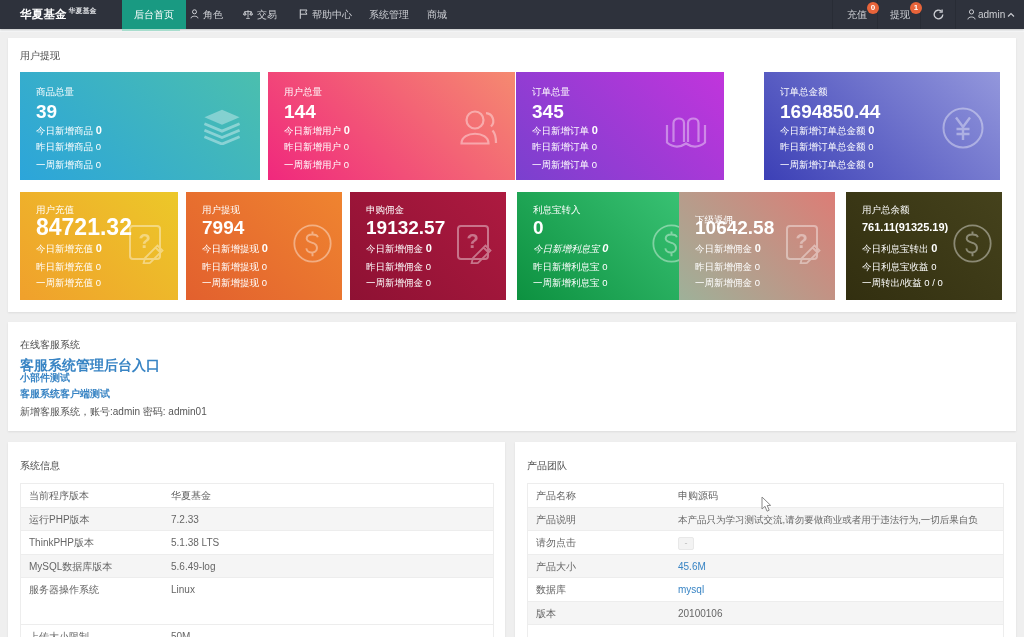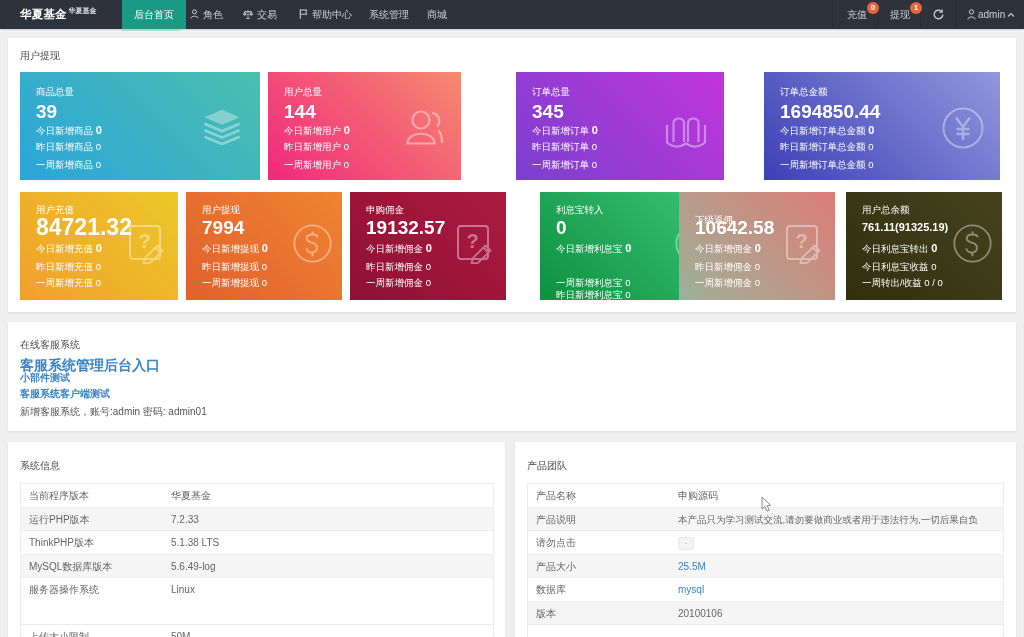--- a/index.html
+++ b/index.html
@@ -93,21 +93,21 @@
       <div class="l" style="top:85.8px;">一周新增商品 0</div>
       <svg width="44" height="37" viewBox="0 0 46 40" style="right:16px;top:36px;opacity:.38">
         <g fill="none" stroke="#fff" stroke-width="2">
           <path d="M23 2 L42 10 L23 18 L4 10 Z" fill="#fff" stroke="none" opacity=".9"></path>
           <path d="M4 17 L23 25 L42 17" stroke-width="3"></path>
           <path d="M4 24 L23 32 L42 24" stroke-width="3"></path>
           <path d="M4 31 L23 39 L42 31" stroke-width="3"></path>
         </g>
       </svg>
     </div>
-    <div class="card" style="left:268px; top:72px; width:193px; background:linear-gradient(45deg,#f0287d,#f58a70);">
+    <div class="card" style="left:268px; top:72px; width:247px; background:linear-gradient(45deg,#f0287d,#f58a70);">
     <div class="t" style="top:13px;">用户总量</div>
       <div class="n" style="font-size:19px; top:28px;">144</div>
       <div class="l" style="top:51px;">今日新增用户 <b>0</b></div>
       <div class="l" style="top:68.4px;">昨日新增用户 0</div>
       <div class="l" style="top:85.8px;">一周新增用户 0</div>
       <svg width="41" height="40" viewBox="0 0 41 40" style="right:16px;top:37px;opacity:.4">
         <g fill="none" stroke="#fff" stroke-width="2.2">
           <circle cx="17" cy="11" r="8.5"></circle>
           <path d="M3.5 34.5 C3.5 21.5 30.5 21.5 30.5 34.5 L3.5 34.5 Z"></path>
           <path d="M28 4.2 A7.8 7.8 0 0 1 33 17.5 M34.5 21.5 C37.5 24.5 38 28 38 34"></path>
@@ -175,25 +175,25 @@
       <div class="l" style="top:67.6px;">昨日新增佣金 0</div>
       <div class="l" style="top:83.7px;">一周新增佣金 0</div>
       <svg width="40" height="42" viewBox="0 0 40 42" style="right:11px;top:30px;opacity:.4">
         <g fill="none" stroke="#fff" stroke-width="2">
           <rect x="3" y="4" width="30" height="33" rx="3"></rect>
           <text x="17.5" y="26" text-anchor="middle" font-size="20" font-weight="bold" fill="#fff" stroke="none" font-family="Liberation Sans">?</text>
           <path d="M16.5 41.5 L18 36 L30.5 23.5 L35.5 28.5 L23 41 L16.5 41.5 Z M28.5 25.5 L33.5 30.5" stroke-width="1.8"></path>
         </g>
       </svg>
     </div>
-    <div class="card" style="left:540px; top:192px; width:184px; background:linear-gradient(45deg,#0d9140,#3cc577);">
+    <div class="card" style="left:517px; top:192px; width:184px; background:linear-gradient(45deg,#0d9140,#3cc577);">
     <div class="t" style="top:10.8px;">利息宝转入</div>
       <div class="n" style="font-size:19px; top:24px;">0</div>
-      <div class="l" style="top:48.9px;">今日新增利息宝 <b>0</b></div>
-      <div class="l" style="top:67.6px;margin-top:28px;">昨日新增利息宝 0</div>
+      <div class="l" style="top:48.9px;font-style:italic;">今日新增利息宝 <b>0</b></div>
+      <div class="l" style="top:67.6px;">昨日新增利息宝 0</div>
       <div class="l" style="top:83.7px;">一周新增利息宝 0</div>
       <svg width="39" height="39" viewBox="0 0 44 44" style="right:10px;top:32px;opacity:.4">
         <g fill="none" stroke="#fff" stroke-width="2">
           <circle cx="22" cy="22" r="20.5"></circle>
           <path d="M28 15 C27 11 16 10.5 15.5 16 C15 20.5 21 20.5 24 22 C28 24 28.5 31 22.5 32 C18 32.7 15.5 30 15 27.5 M22 8.5 V13 M22 32 V36.5" stroke-width="2.2"></path>
         </g>
       </svg>
     </div>
     <div class="card" style="left:679px; top:192px; width:156px; background:linear-gradient(45deg,#9eb199,#dc7d76);">
     <div class="t" style="top:21px;">下级返佣</div>
@@ -270,21 +270,21 @@
     <div class="row g" style="top:23.5px;">
       <span class="c1">产品说明</span>
       <span class="c2" style="font-size:9.5px;">本产品只为学习测试交流,请勿要做商业或者用于违法行为,一切后果自负</span>
     </div>
     <div class="row" style="top:47px;">
       <span class="c1">请勿点击</span>
       <span class="c2"><span style="display:inline-block;width:16px;height:13px;background:#f3f3f3;border:1px solid #e8e8e8;border-radius:2px;vertical-align:middle;color:#bbb;text-align:center;line-height:11px;font-size:9px;">-</span></span>
     </div>
     <div class="row g" style="top:70.5px;">
       <span class="c1">产品大小</span>
-      <span class="c2"><a class="lk">25.5M</a></span>
+      <span class="c2"><a class="lk">45.6M</a></span>
     </div>
     <div class="row" style="top:94px;">
       <span class="c1">数据库</span>
       <span class="c2"><a class="lk">mysql</a></span>
     </div>
     <div class="row g" style="top:117.5px;">
       <span class="c1">版本</span>
       <span class="c2">20100106</span>
     </div>
     <div class="row" style="top:141px; border-bottom:1px solid #ededed;"></div>

